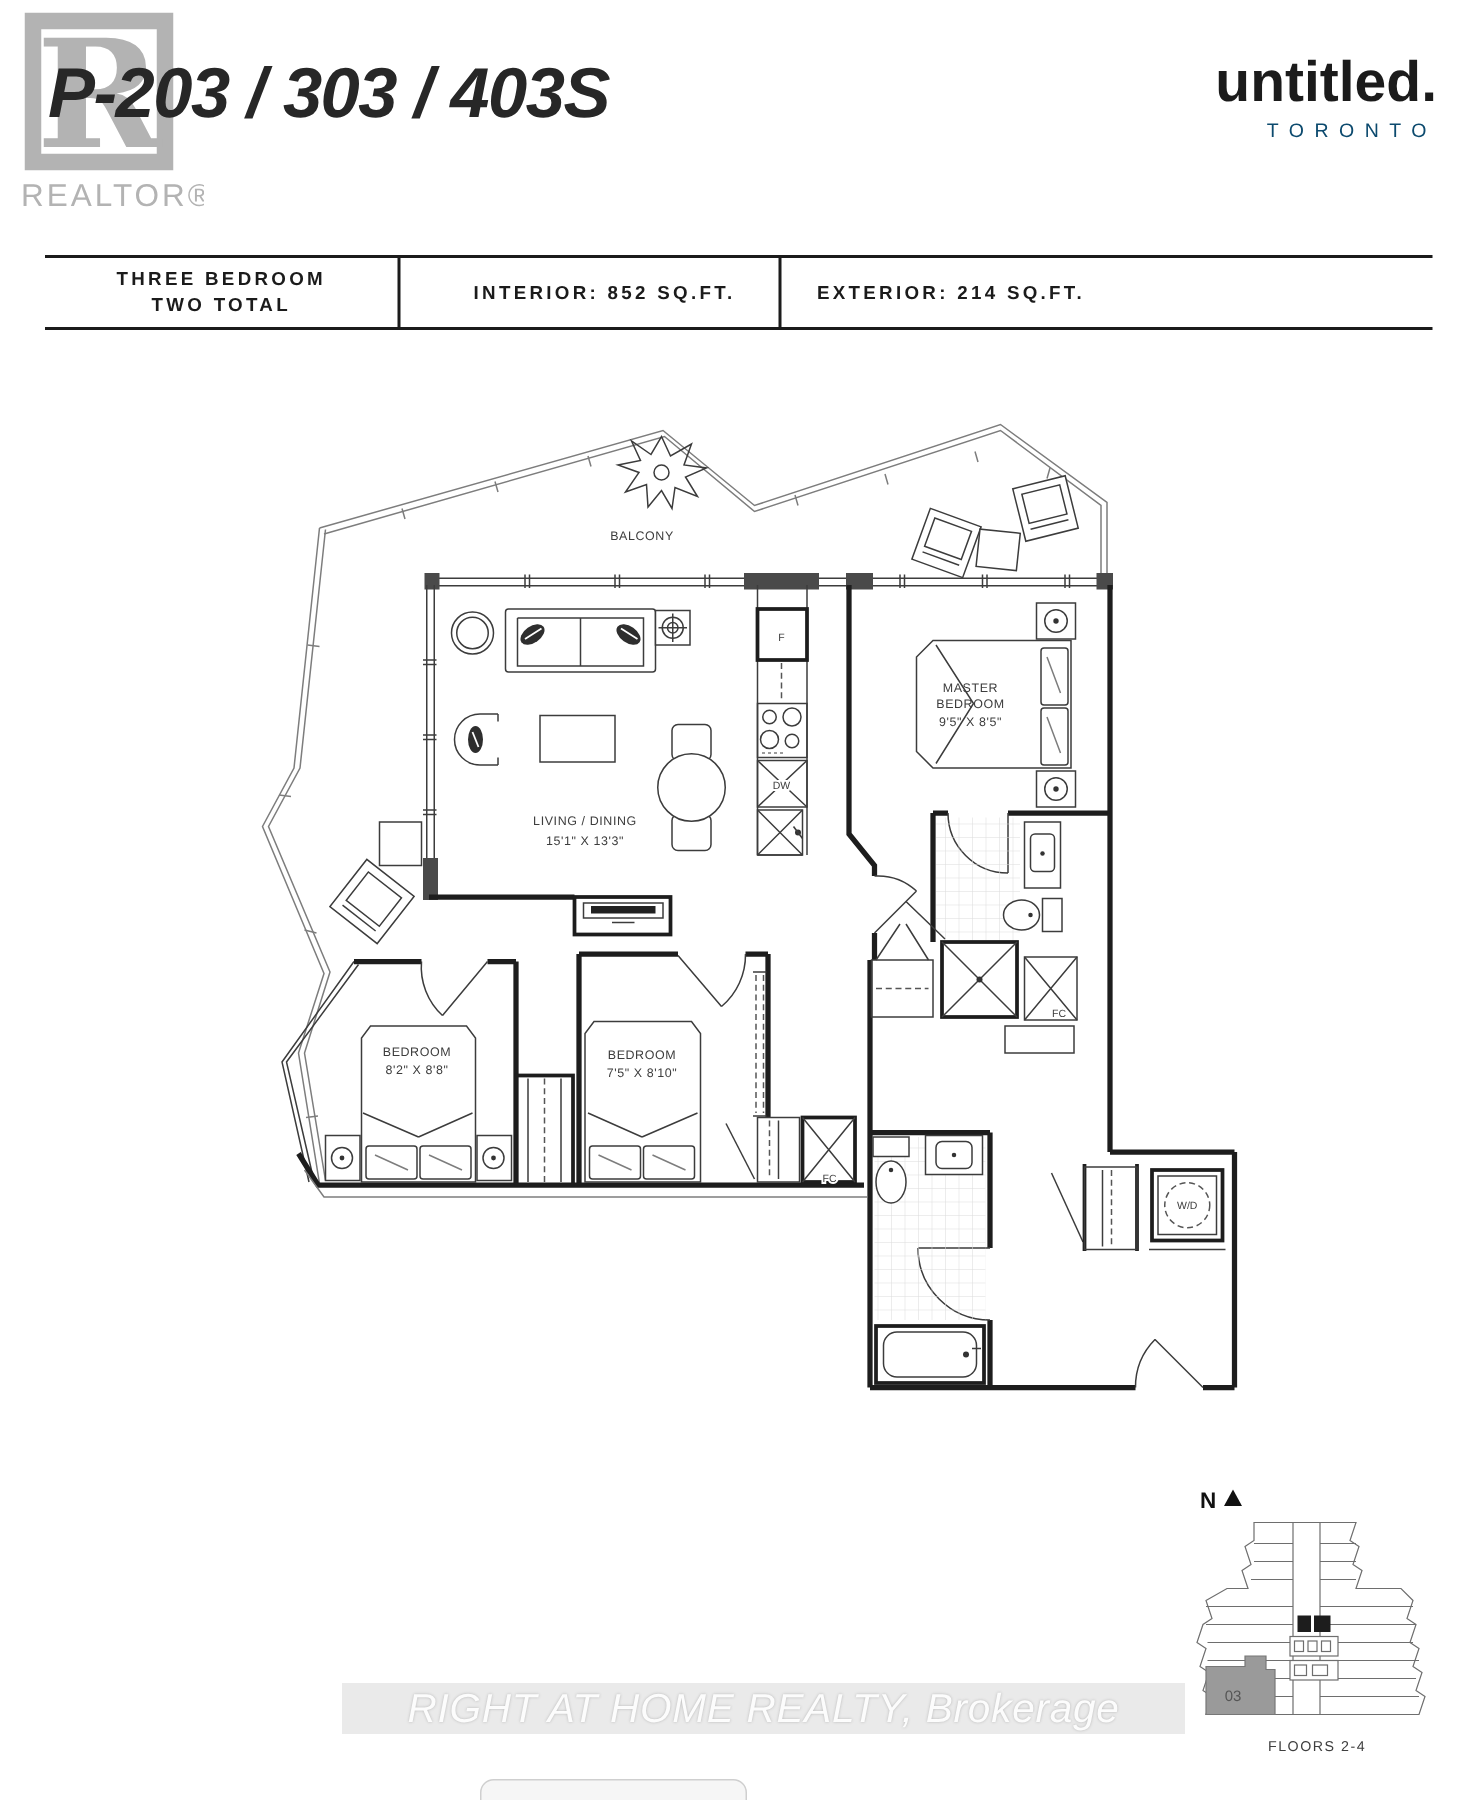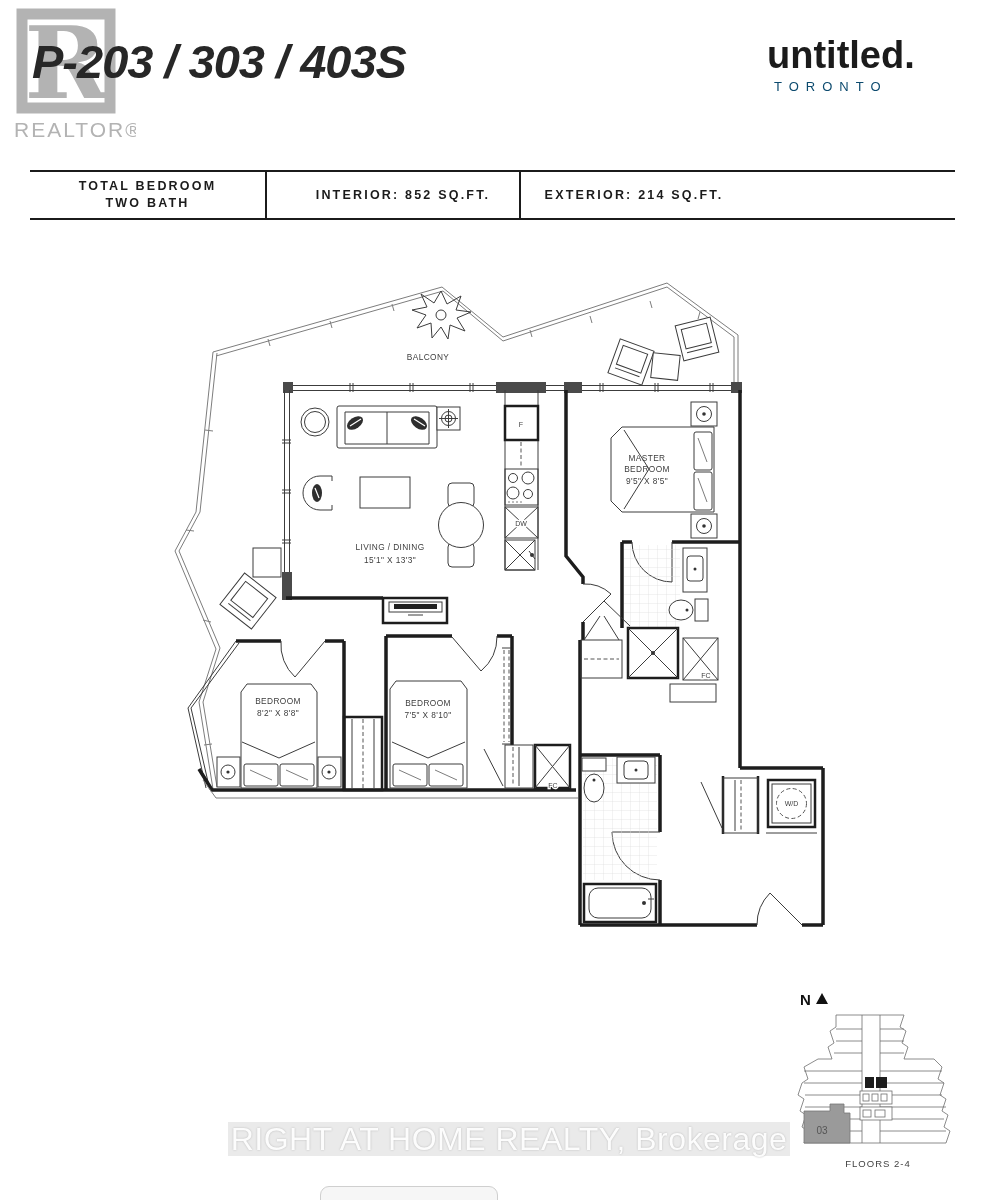--- a/index.html
+++ b/index.html
@@ -2,21 +2,21 @@
 <html><head>
 <meta charset="utf-8">
 <style>
   html,body{margin:0;padding:0;background:#fff;}
   .page{position:relative;width:983px;height:1200px;background:#fff;overflow:hidden;
         font-family:"Liberation Sans",sans-serif;color:#1c1c1c;}
   
   .realtor{position:absolute;left:6px;top:6px;z-index:1;}
   .title{position:absolute;left:32px;top:34px;z-index:2;font-size:47px;font-weight:bold;
          font-style:italic;letter-spacing:-1px;color:#272727;white-space:nowrap;}
-  .brand{position:absolute;left:767px;top:34px;width:216px;text-align:left;z-index:2;}
+  .brand{position:absolute;left:742px;top:34px;width:216px;text-align:right;z-index:2;}
   .brand-name{font-size:38px;font-weight:bold;color:#1b1b1b;letter-spacing:0;}
   .brand-city{font-size:13px;letter-spacing:7px;color:#0c4a6e;margin-top:2px;padding-left:7px;}
   
   .bar{position:absolute;left:30px;top:170px;width:925px;height:46px;display:flex;
        border-top:2px solid #1b1b1b;border-bottom:2px solid #1b1b1b;align-items:stretch;}
   .cell{display:flex;flex-direction:column;align-items:center;justify-content:center;
         font-size:12.5px;font-weight:bold;letter-spacing:2.2px;color:#1b1b1b;white-space:nowrap;}
   .c1{width:235px;}.c2{width:232px;border-left:2px solid #1b1b1b;padding-left:20px;}
   .c3{width:226px;border-left:2px solid #1b1b1b;}.c4{flex:1;border-left:2px solid #1b1b1b;}
   .c1 div{line-height:1.35;}
@@ -30,22 +30,22 @@
   .lbl{font-family:"Liberation Sans",sans-serif;font-size:8.3px;fill:#3d3d3d;
        letter-spacing:.4px;text-anchor:middle;}
   .lbl2{font-family:"Liberation Sans",sans-serif;font-size:7px;fill:#3d3d3d;text-anchor:middle;}
   .halo{paint-order:stroke;stroke:#fff;stroke-width:2.5px;}
   .kt{stroke:#6e6e6e;stroke-width:.8;fill:#fff;}
   .klbl{font-family:"Liberation Sans",sans-serif;font-size:9.5px;fill:#3f3f3f;
         letter-spacing:1px;text-anchor:middle;}
   
   .wmband{position:absolute;left:228px;top:1122px;width:562px;height:34px;
           background:rgba(206,206,206,.42);display:flex;align-items:center;justify-content:center;}
-  .wmband span{font-size:32px;color:rgba(255,255,255,.95);text-shadow:0 0 2px #b5b5b5;
-               letter-spacing:.5px;white-space:nowrap;}
+  .wmband span{font-size:27px;color:rgba(255,255,255,.95);text-shadow:0 0 2px #b5b5b5;
+               letter-spacing:.5px;white-space:nowrap;font-style:italic;}
   .ghost-btn{position:absolute;left:320px;top:1186px;width:176px;height:22px;
              border:1.5px solid #cfcfcf;border-radius:9px;background:#f6f6f6;}
 </style>
 </head>
 <body>
 
 <div class="page">
 
   <svg class="realtor" width="130" height="140" viewBox="0 0 130 140">
     <rect x="16" y="8" width="88" height="94" fill="none" stroke="#b3b3b3" stroke-width="11"></rect>
@@ -54,22 +54,22 @@
   </svg>
 
   <div class="title">P-203 / 303 / 403S</div>
   <div class="brand">
     <div class="brand-name">untitled.</div>
     <div class="brand-city">TORONTO</div>
   </div>
 
   <div class="bar">
     <div class="cell c1">
-      <div>TOTAL BEDROOM</div>
-      <div>TWO BATH</div>
+      <div>THREE BEDROOM</div>
+      <div>TWO TOTAL</div>
     </div>
     <div class="cell c2">INTERIOR: 852 SQ.FT.</div>
     <div class="cell c3">EXTERIOR: 214 SQ.FT.</div>
   </div>
 
   <svg style="position:absolute;left:150px;top:255px;" width="720" height="720" viewBox="150 255 720 720">
     <defs>
       <pattern id="tileP" width="9" height="9" patternUnits="userSpaceOnUse">
         <path d="M9 0H0V9" fill="none" stroke="#dcdcdc" stroke-width="0.7"></path>
       </pattern>

